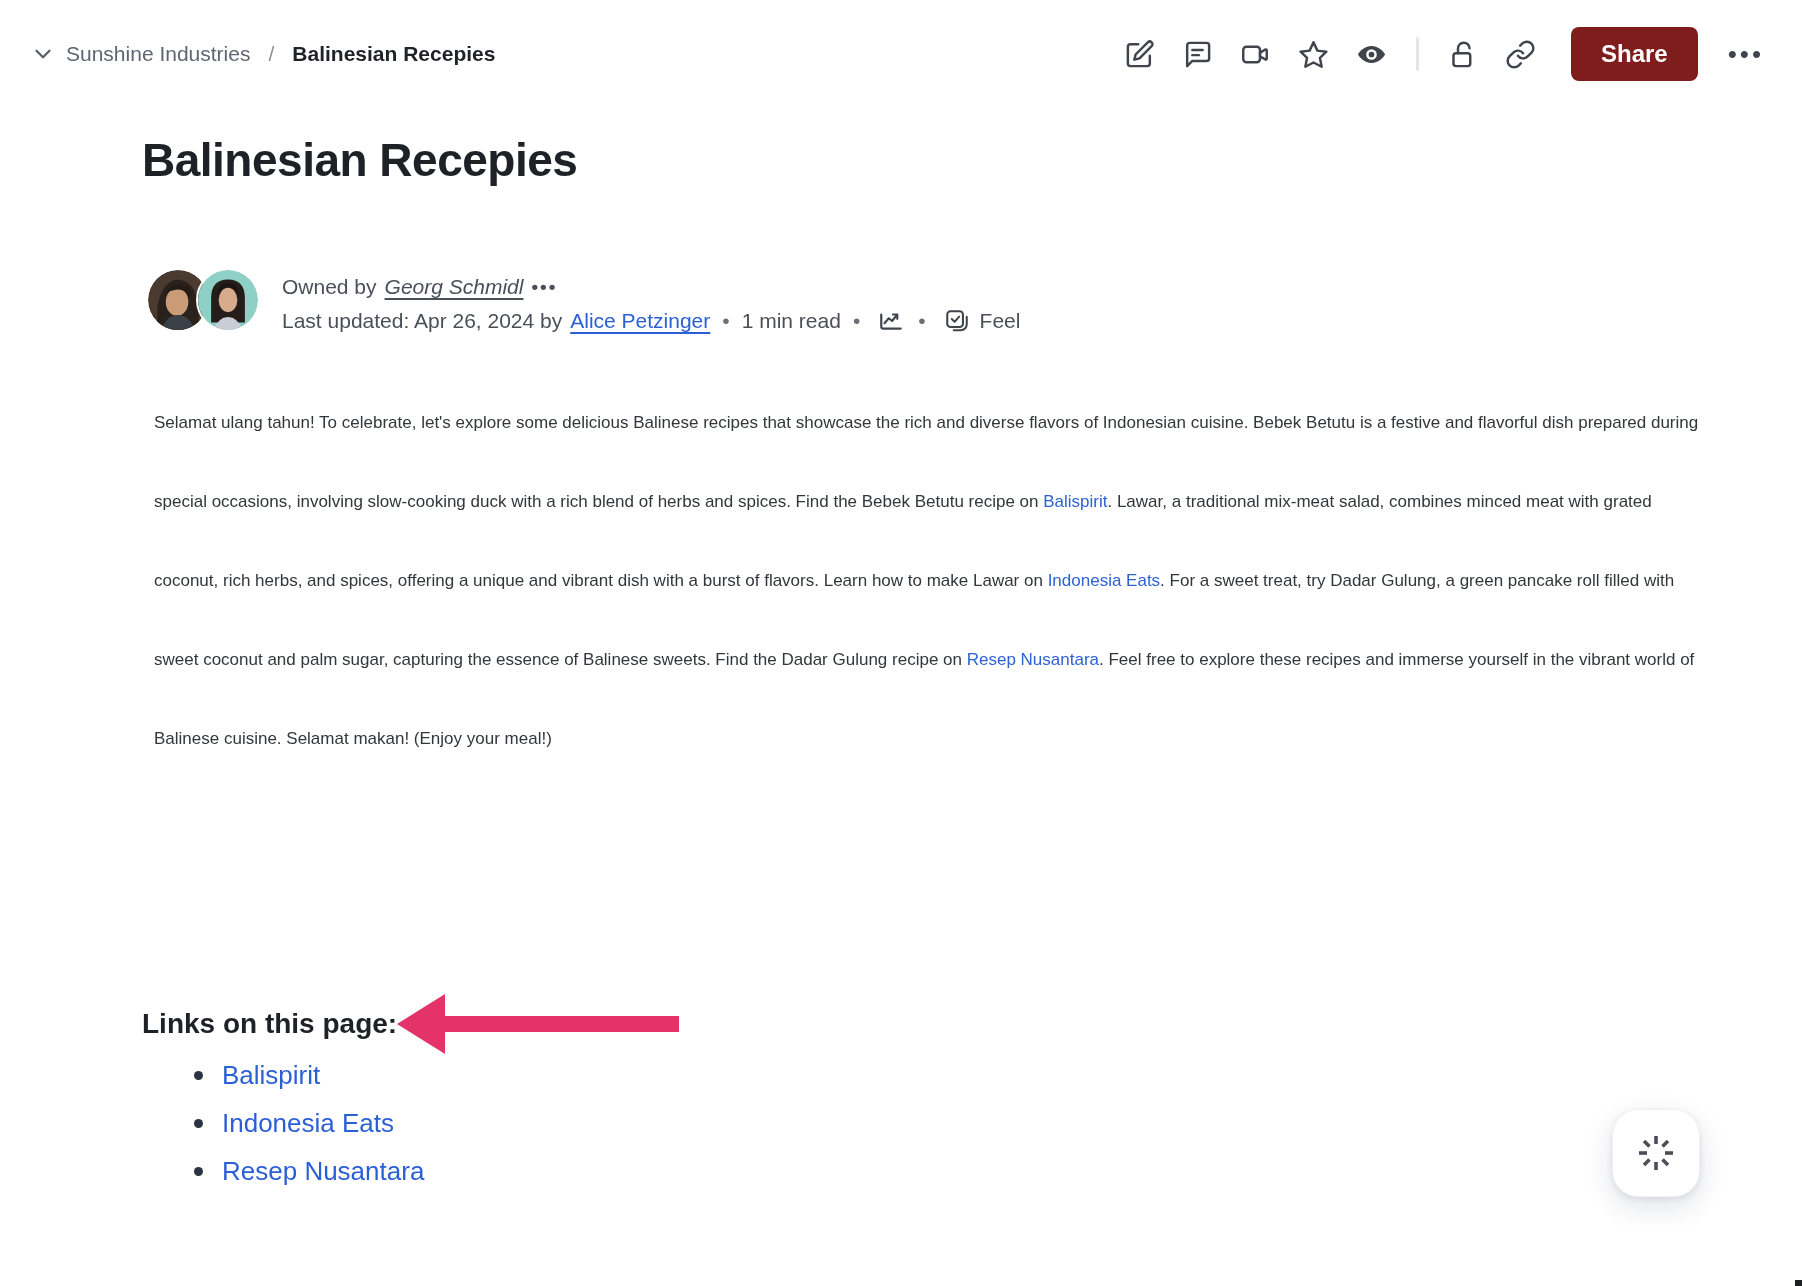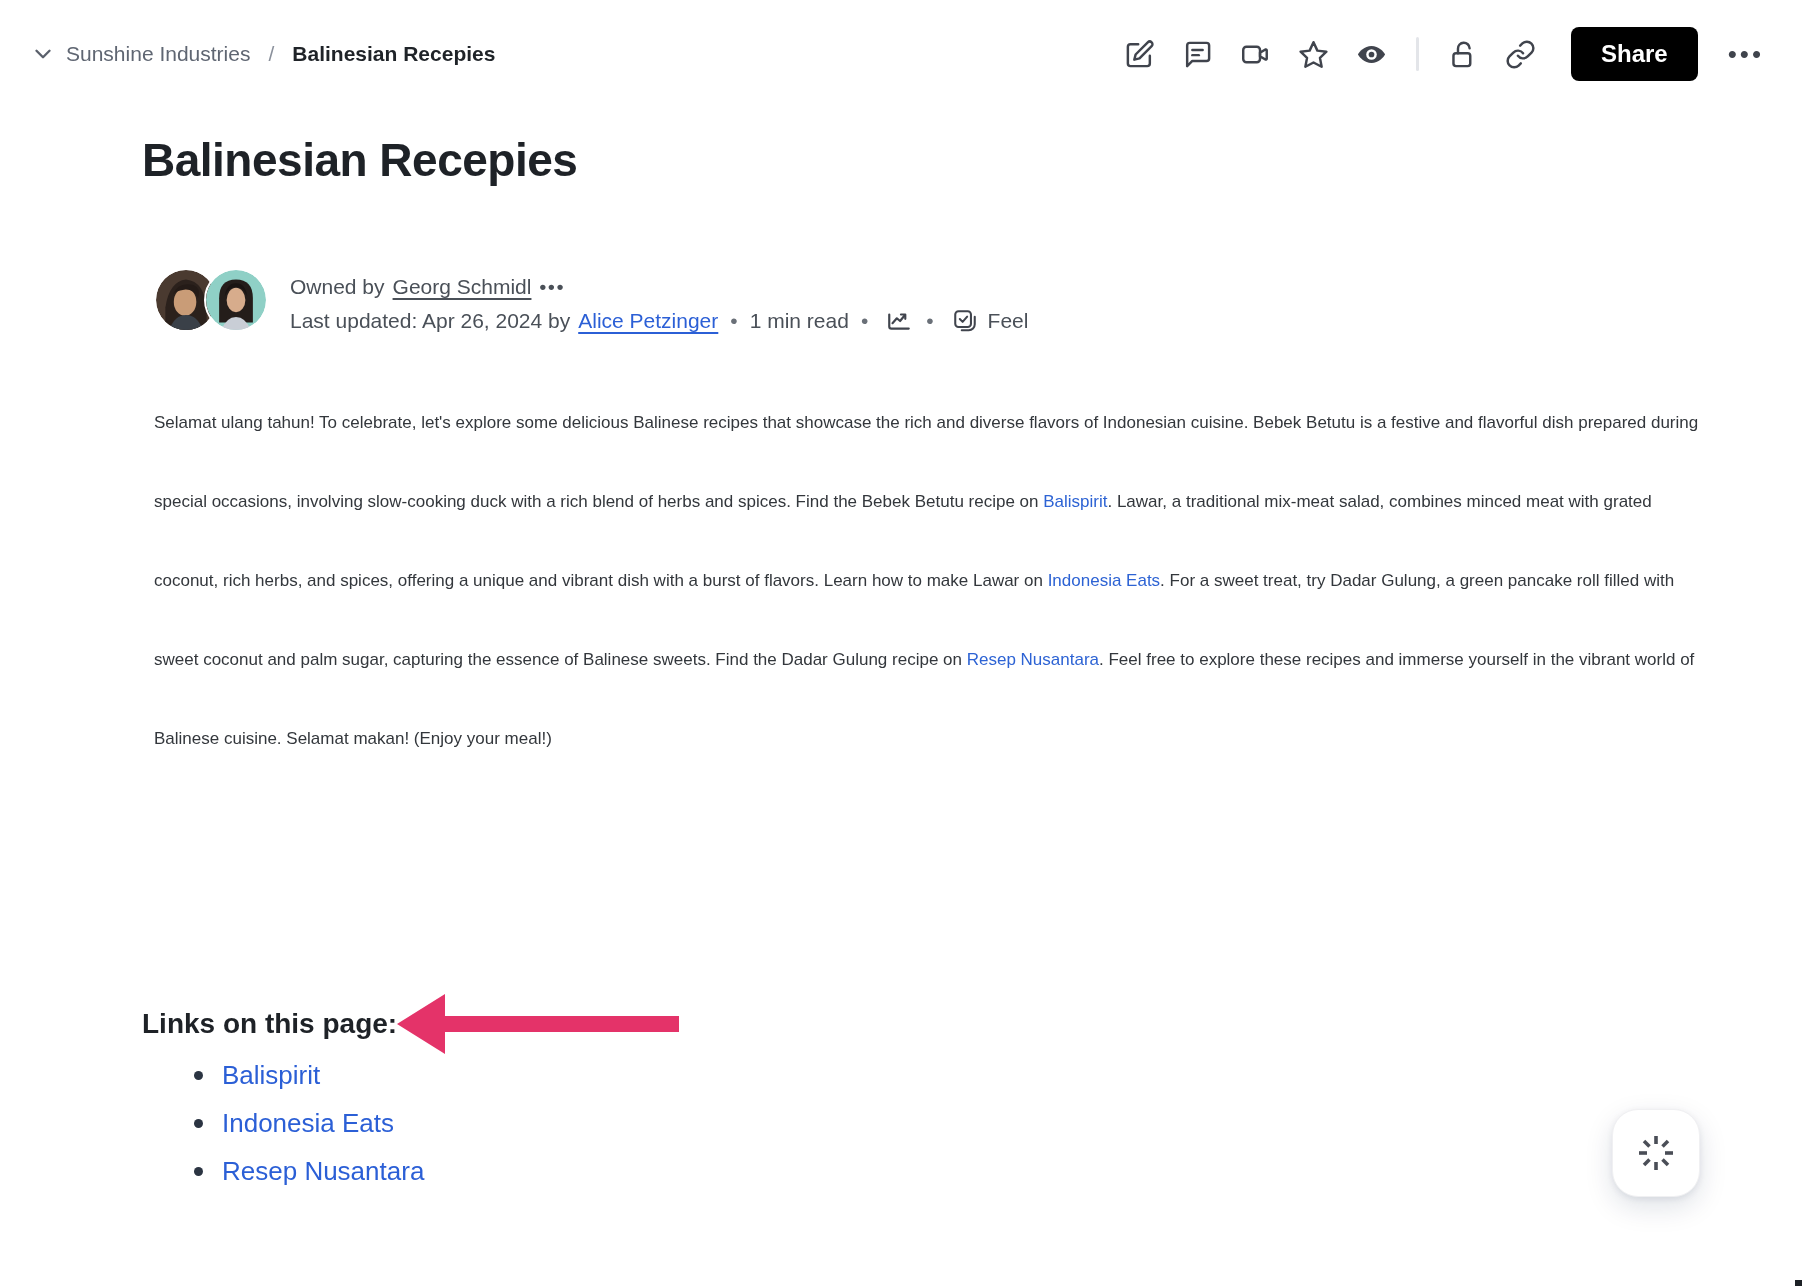--- a/index.html
+++ b/index.html
@@ -20,42 +20,42 @@
   .crumb-sep { color:#8a909b; padding:0 8px; }
   .crumb-page { color:#1f2328; font-weight:bold; }
   .actions { display:flex; align-items:center; gap:14px; }
   .icon-btn {
     width:44px; height:44px; border:none; background:transparent; color:#40444d;
     display:flex; align-items:center; justify-content:center; cursor:pointer; border-radius:6px;
   }
   .icon-btn svg { width:31px; height:31px; }
   .divider { width:3px; height:34px; background:#e3e5e9; border-radius:2px; margin:0 8px; }
   .share-btn {
-    background:#000000; color:#ffffff; border:none; border-radius:8px;
+    background:#7f1d1d; color:#ffffff; border:none; border-radius:8px;
     font-family:"Liberation Sans", sans-serif; font-weight:bold; font-size:24px;
     padding:13px 30px; margin:0 10px 0 14px; cursor:pointer;
   }
   .more-btn { font-size:26px; letter-spacing:3px; color:#40444d; background:none; border:none; cursor:pointer; padding:6px; }
 
   
   .content { position:absolute; left:142px; top:0; width:1548px; }
   h1.page-title {
     position:absolute; top:132px; left:0; font-size:46px; line-height:56px;
     font-weight:600; color:#1e2227; letter-spacing:-0.5px;
   }
-  .byline { position:absolute; top:268px; left:12px; display:flex; gap:22px; }
+  .byline { position:absolute; top:268px; left:4px; display:flex; gap:22px; }
   .avatars { display:flex; }
   .avatar {
     width:64px; height:64px; border-radius:50%; overflow:hidden; border:2px solid #ffffff;
     flex-shrink:0; cursor:pointer;
   }
   .avatar + .avatar { margin-left:-14px; }
   .byline-text { padding-top:2px; font-size:21px; color:#4a5058; }
   .byline-row { display:flex; align-items:center; gap:8px; line-height:34px; white-space:nowrap; }
-  .owner-link { color:#4a5058; text-decoration:underline; text-underline-offset:4px; cursor:pointer; }
+  .owner-link { color:#4a5058; text-decoration:underline; text-underline-offset:4px; cursor:pointer;font-style:italic; }
   .owner-more { color:#4a5058; letter-spacing:2px; font-size:19px; font-weight:bold; cursor:pointer; }
   .editor-link { color:#2b5fd6; text-decoration:underline; text-underline-offset:4px; cursor:pointer;text-align:right; }
   .meta-dot { color:#6a7078; padding:0 4px; }
   .meta-icon { width:26px; height:26px; color:#40444d; margin:0 2px 0 6px; flex-shrink:0; }
   .views-link { color:#4a5058; cursor:pointer; }
   .tasks-link { color:#4a5058; cursor:pointer; }
 
   .body-par {
     position:absolute; top:383px; left:12px; width:1548px;
     font-size:17px; line-height:79px; color:#33373c;

